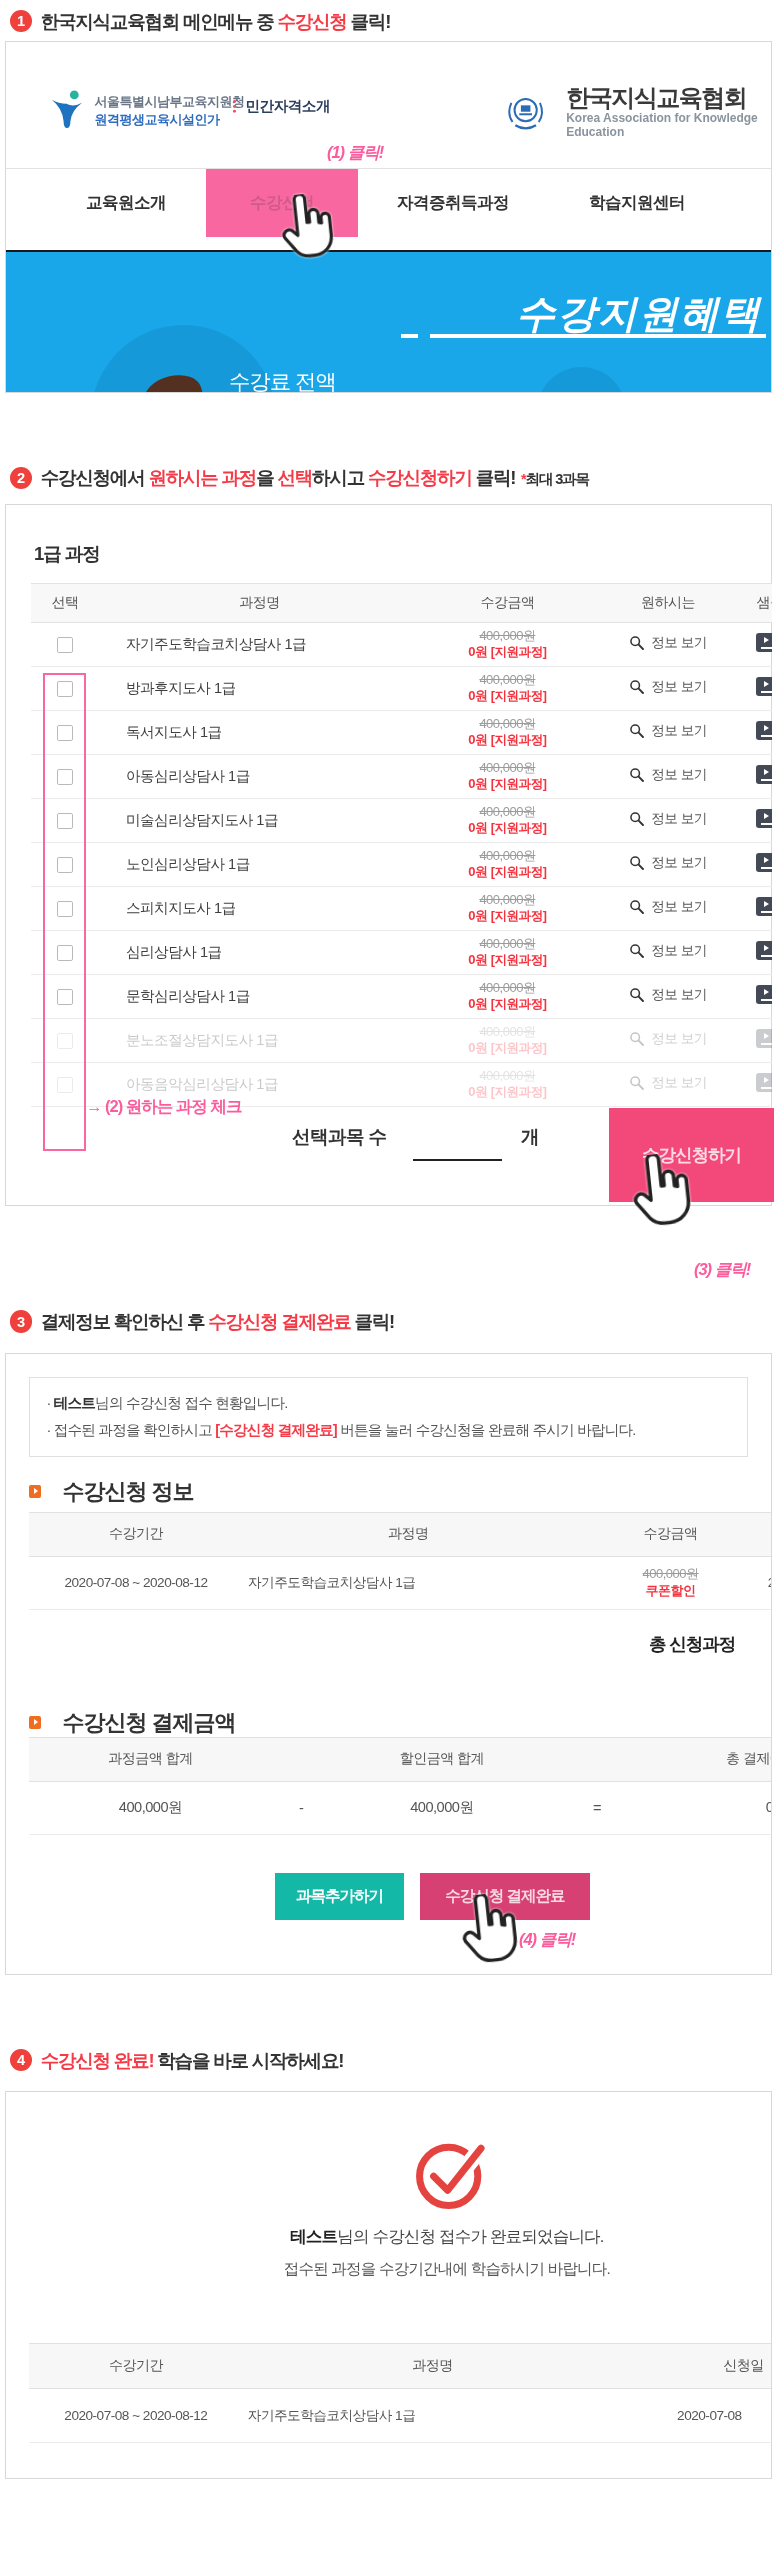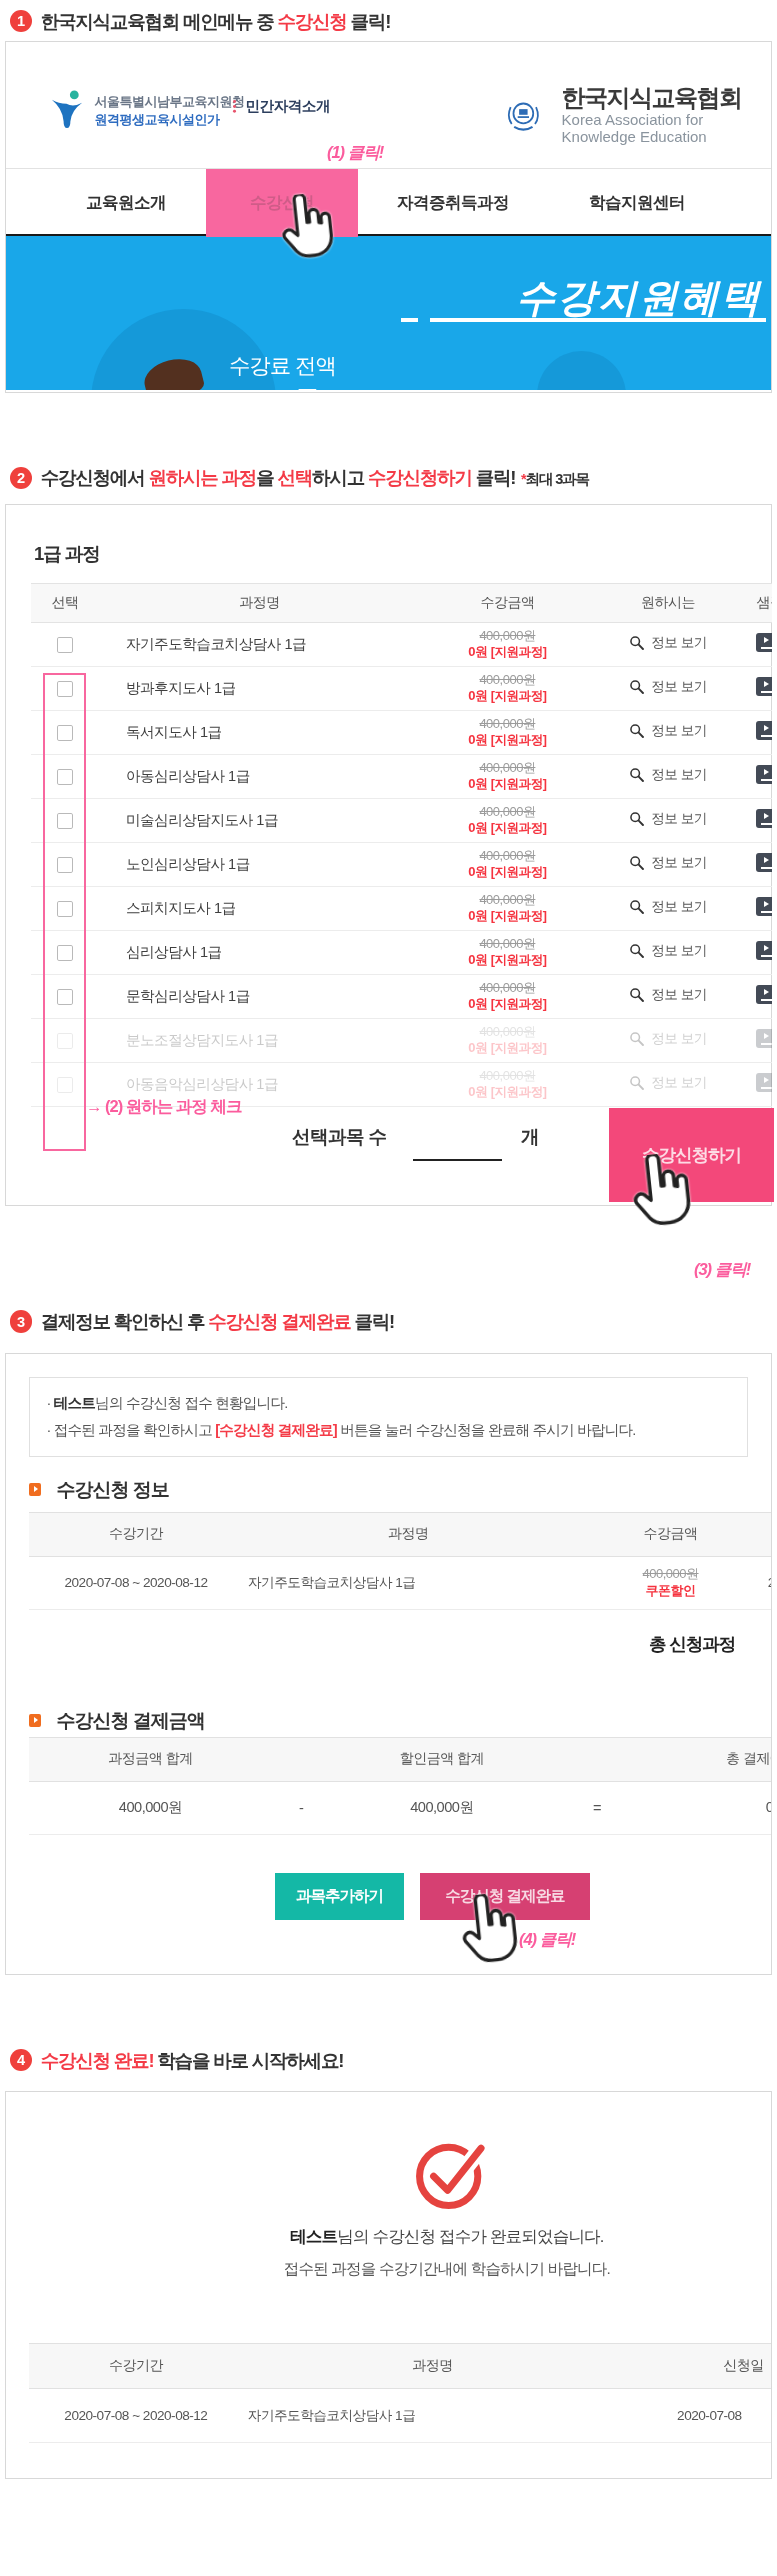--- a/index.html
+++ b/index.html
@@ -24,25 +24,25 @@
   .hd   { position:relative; height:126px; }
   .logo1 { position:absolute; left:41px; top:47px; display:flex; align-items:center; gap:8.7px; }
   .logo1 .t1 { font-size:13px; font-weight:bold; color:#6a7687; line-height:17.5px; }
   .logo1 .t2 { font-size:13px; font-weight:bold; color:#2e6cc0; line-height:17.5px; }
   .quick { position:absolute; left:227px; top:55px; display:flex; align-items:flex-start; gap:9.7px; }
   .dots  { margin-top:2.9px; width:2.9px; height:2.9px; border-radius:50%; background:#e8556d;
            box-shadow:0 4.9px 0 #e8556d, 0 9.7px 0 #e8556d; }
   .quick .lbl { font-size:14.6px; font-weight:bold; color:#2c3e5d; }
   .logo2 { position:absolute; left:499px; top:43px; display:flex; align-items:center; gap:20px; }
   .logo2 .nm  { font-size:24px; font-weight:800; color:#3a3a3a; letter-spacing:-1.5px; line-height:26px;}
-  .logo2 .sub { font-size:15px; color:#8a949e; letter-spacing:0; }
+  .logo2 .sub { font-size:12px; color:#8a949e; letter-spacing:0;font-weight:bold; }
   .click-label { color:#fb5c9d; font-weight:bold; font-size:16.5px; font-style:italic; letter-spacing:-1px; }
   .click1 { position:absolute; left:321px; top:100px; }
   
-  .nav { position:relative; height:68px; border-top:1px solid #e2e2e2; border-bottom:2.9px solid #191919; z-index:3; }
+  .nav { position:relative; height:84px; border-top:1px solid #e2e2e2; border-bottom:2.9px solid #191919; z-index:3; }
   .nav-item { position:absolute; top:0; height:68px; display:flex; align-items:center;
               transform:translateX(-50%); font-size:16.5px; font-weight:bold; color:#333;
               white-space:nowrap; cursor:pointer; }
   .nav-hl { position:absolute; left:200px; top:0; width:152px; height:68px; background:#f8679f; }
   .nav-item.active { color:#cf5c88; }
   .hand { position:absolute; z-index:6; transform:rotate(-6deg); filter:drop-shadow(0 0 1px #fff); }
   
   .banner { position:relative; height:154px; background:#19a7e9; overflow:hidden; z-index:1; }
   .circ { position:absolute; border-radius:50%; background:#1599d9; }
   .blob { position:absolute; left:138px; top:124px; width:58px; height:37px; background:#53301f;
@@ -93,22 +93,22 @@
                border:none; color:rgba(255,255,255,.8); font-size:17.5px; font-weight:bold;
                font-family:inherit; letter-spacing:-1px; z-index:4; cursor:pointer; }
   .hand2 { left:622px; top:649px; }
   .click3 { position:absolute; left:688px; top:754px; z-index:6; white-space:nowrap; }
   
   .box3 { margin-top:18.5px; height:622px; overflow:hidden; }
   .notice { position:absolute; left:23px; top:23px; width:719px; height:80px; border:1px solid #e0e0e0;
             padding:12.6px 16.5px; font-size:14.6px; color:#555; line-height:27px; letter-spacing:-0.8px; }
   .notice b { color:#333; }
   .notice .rd { color:#f43b47; font-weight:bold; }
-  .sec-heading { position:absolute; display:flex; align-items:center; gap:15px;
-                 font-size:19px; font-weight:bold; color:#333; letter-spacing:-1px; }
+  .sec-heading { position:absolute; display:flex; align-items:center; gap:21px;
+                 font-size:22px; font-weight:bold; color:#333; letter-spacing:-1px; }
   .bullet-icon { width:12.6px; height:12.6px; background:#f06d1f; border-radius:1.9px; position:relative; }
   .bullet-icon i { position:absolute; left:4.9px; top:2.9px; width:0; height:0; border-left:4.9px solid #fff;
                    border-top:3.4px solid transparent; border-bottom:3.4px solid transparent; }
   .h3a { left:23px; top:123px; } .h3b { left:23px; top:354px; }
   .info-table { width:933px; position:absolute; left:23px; top:158px; }
   .pay-table  { width:884px; position:absolute; left:23px; top:383px; }
   .info-table th, .pay-table th { height:44px; background:#f7f7f7; border-top:1px solid #e1e1e1;
         border-bottom:1px solid #e1e1e1; font-size:14px; font-weight:normal; color:#555; }
   .info-table td, .pay-table td { height:53px; border-bottom:1px solid #ececec; font-size:13.6px;
         color:#555; text-align:center; }

